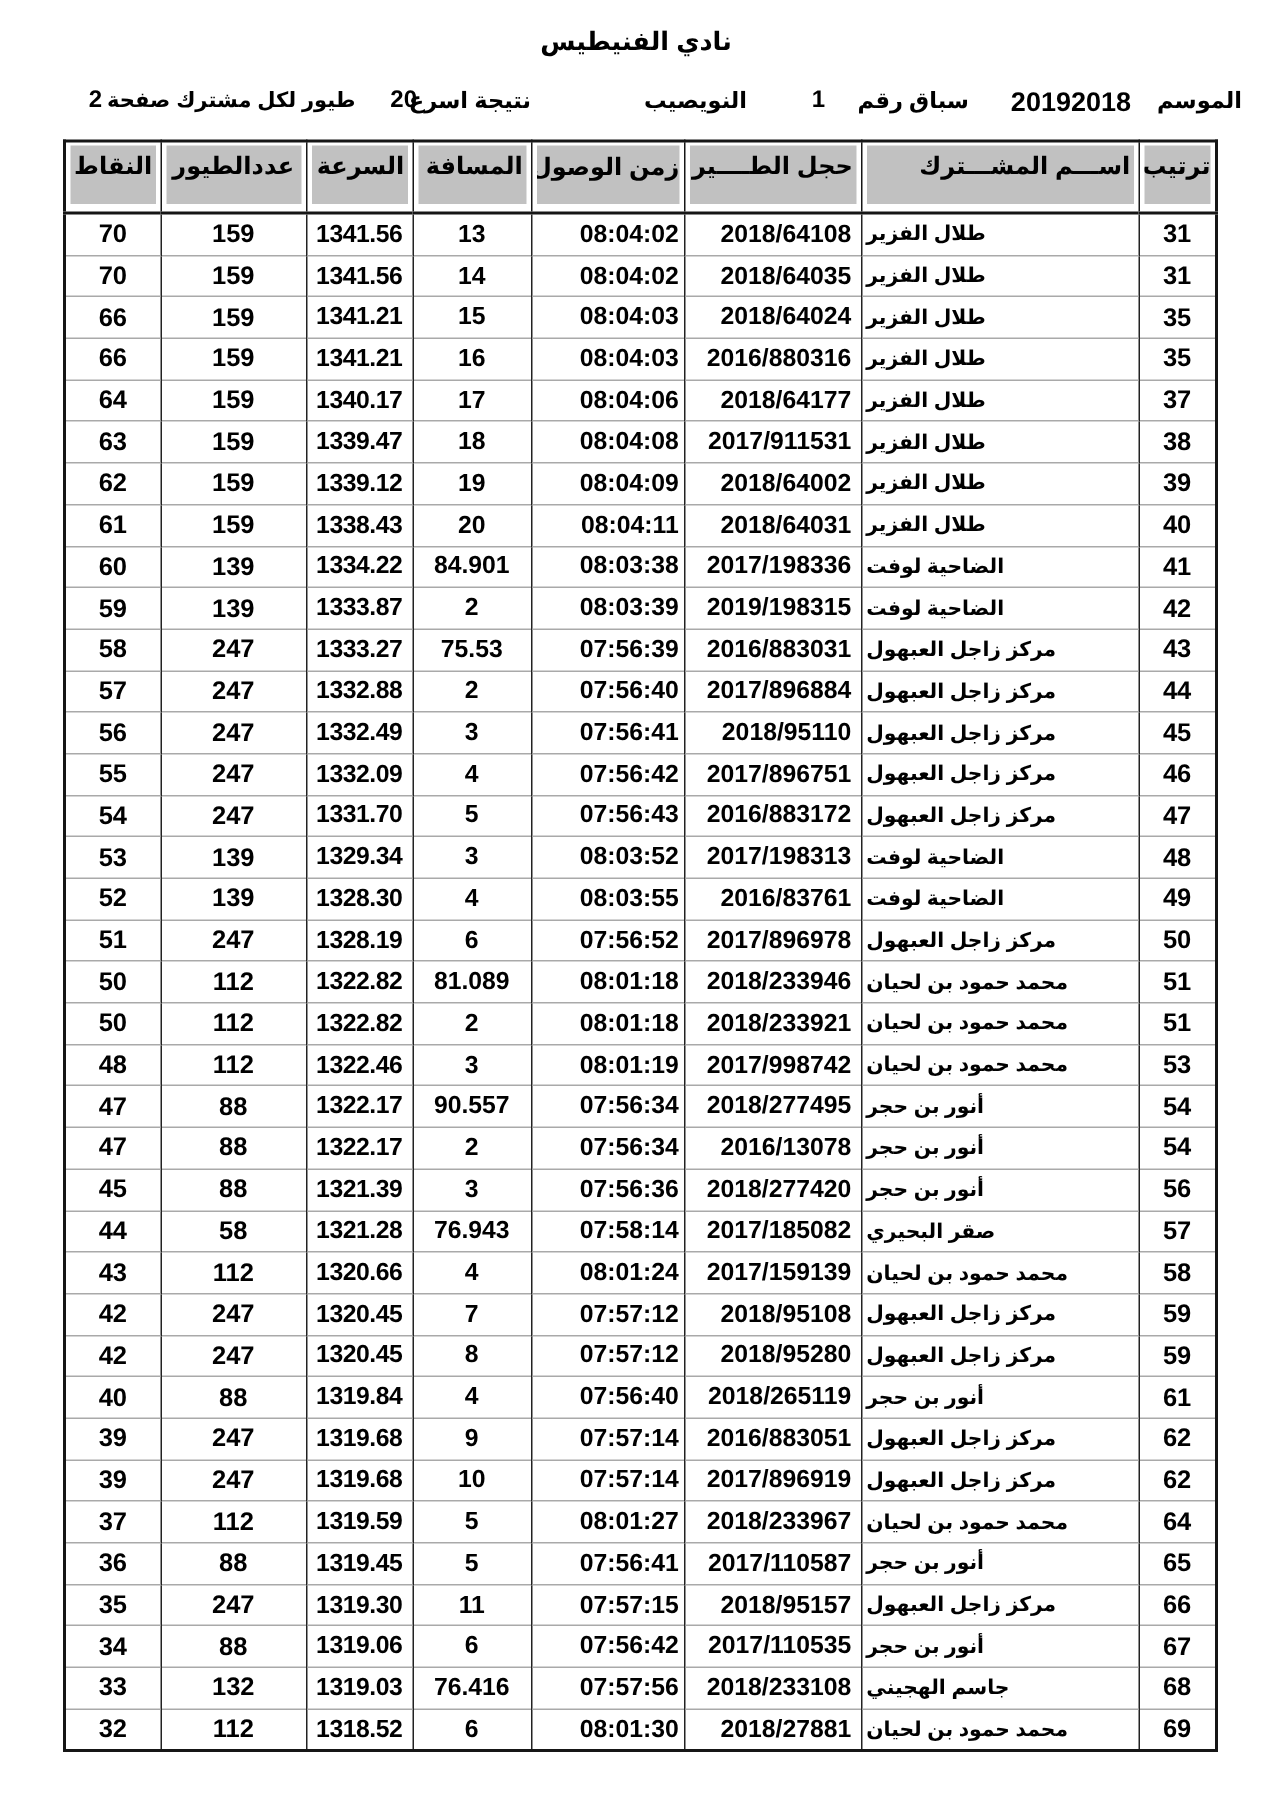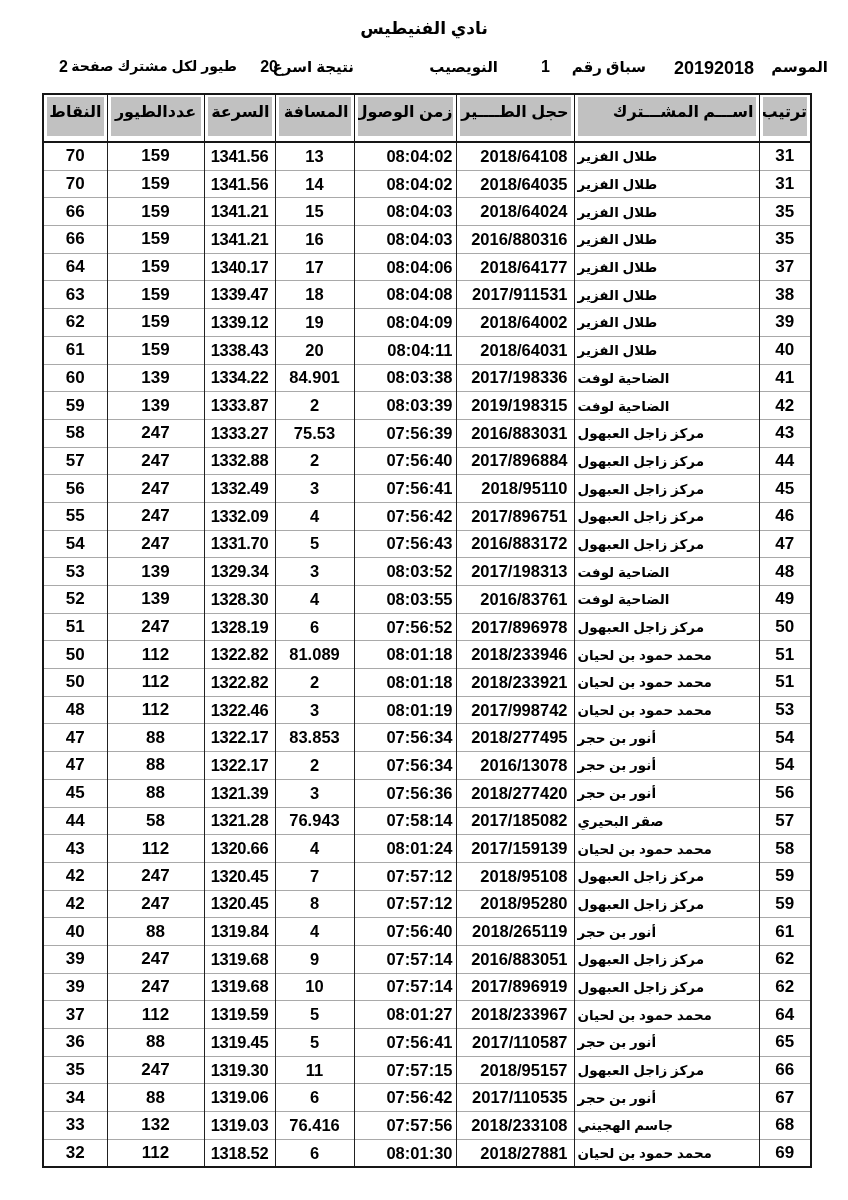--- a/index.html
+++ b/index.html
@@ -312,21 +312,21 @@
     <td class="c-dist">3</td>
     <td class="c-speed">1322.46</td>
     <td class="c-birds">112</td>
     <td class="c-points">48</td>
   </tr>
         <tr>
     <td class="c-rank">54</td>
     <td class="c-name">أنور بن حجر</td>
     <td class="c-ring">2018/277495</td>
     <td class="c-time">07:56:34</td>
-    <td class="c-dist">83.853</td>
+    <td class="c-dist">90.557</td>
     <td class="c-speed">1322.17</td>
     <td class="c-birds">88</td>
     <td class="c-points">47</td>
   </tr>
         <tr>
     <td class="c-rank">54</td>
     <td class="c-name">أنور بن حجر</td>
     <td class="c-ring">2016/13078</td>
     <td class="c-time">07:56:34</td>
     <td class="c-dist">2</td>

